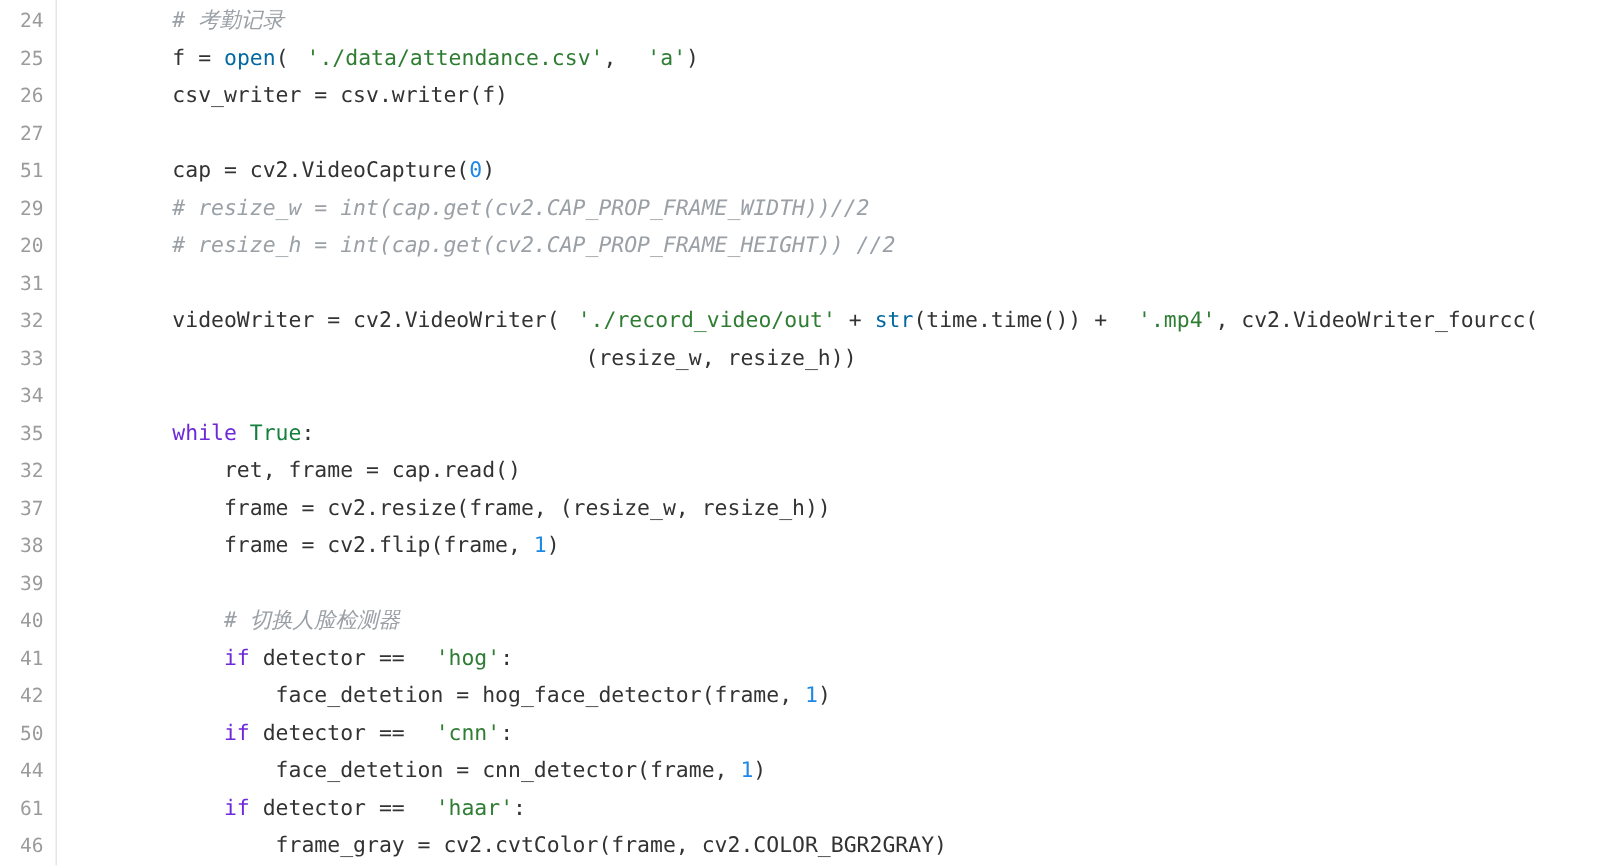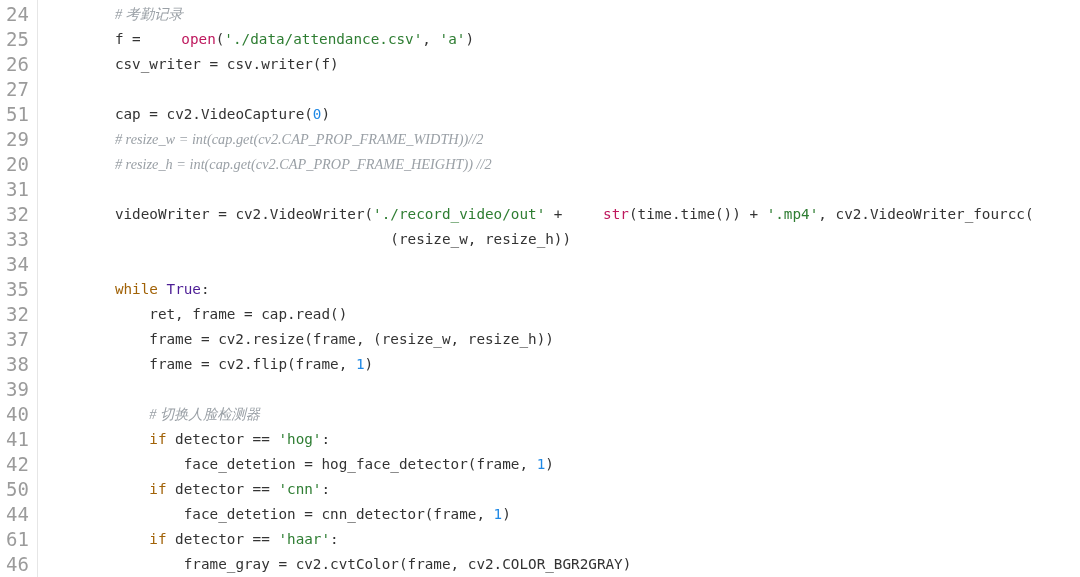--- a/index.html
+++ b/index.html
@@ -22,40 +22,40 @@
     border-right: 1px solid #e6e6e6;
     background: #ffffff;
     padding-top: 2px;
   }
   .gutter .ln {
     height: 25px;
     line-height: 25px;
     text-align: right;
     padding-right: 8px;
     color: #9b9b9b;
-    font-size: 19px;
+    font-size: 13px;
     user-select: none;
   }
   .code {
     flex: 1 1 auto;
     padding-top: 2px;
     padding-left: 8px;
     white-space: pre;
     overflow: hidden;
   }
   .code .line {
     height: 25px;
     line-height: 25px;
   }
-  .tok-comment { color: #9aa0a6; font-style: italic; font-family: Liberation Serif, serif; }
-  .tok-str     { color: #2e7d32; } 
+  .tok-comment { color: #9aa0a6; font-style: italic; }
+  .tok-str     { color: #2e7d32; margin-left: 12px; } 
   .tok-num     { color: #1e88e5; } 
-  .tok-kw      { color: #a16207; text-align: right; } 
-  .tok-builtin { color: #be185d; margin-left: 32px; } 
-  .tok-const   { color: #4c1d95; } 
+  .tok-kw      { color: #6d28d9; text-align: right; } 
+  .tok-builtin { color: #0369a1; } 
+  .tok-const   { color: #15803d; } 
 </style>
 </head>
 <body>
 
 <div class="editor">
   <div class="gutter" id="gutter">
       <div class="ln">24</div>
       <div class="ln">25</div>
       <div class="ln">26</div>
       <div class="ln">27</div>

